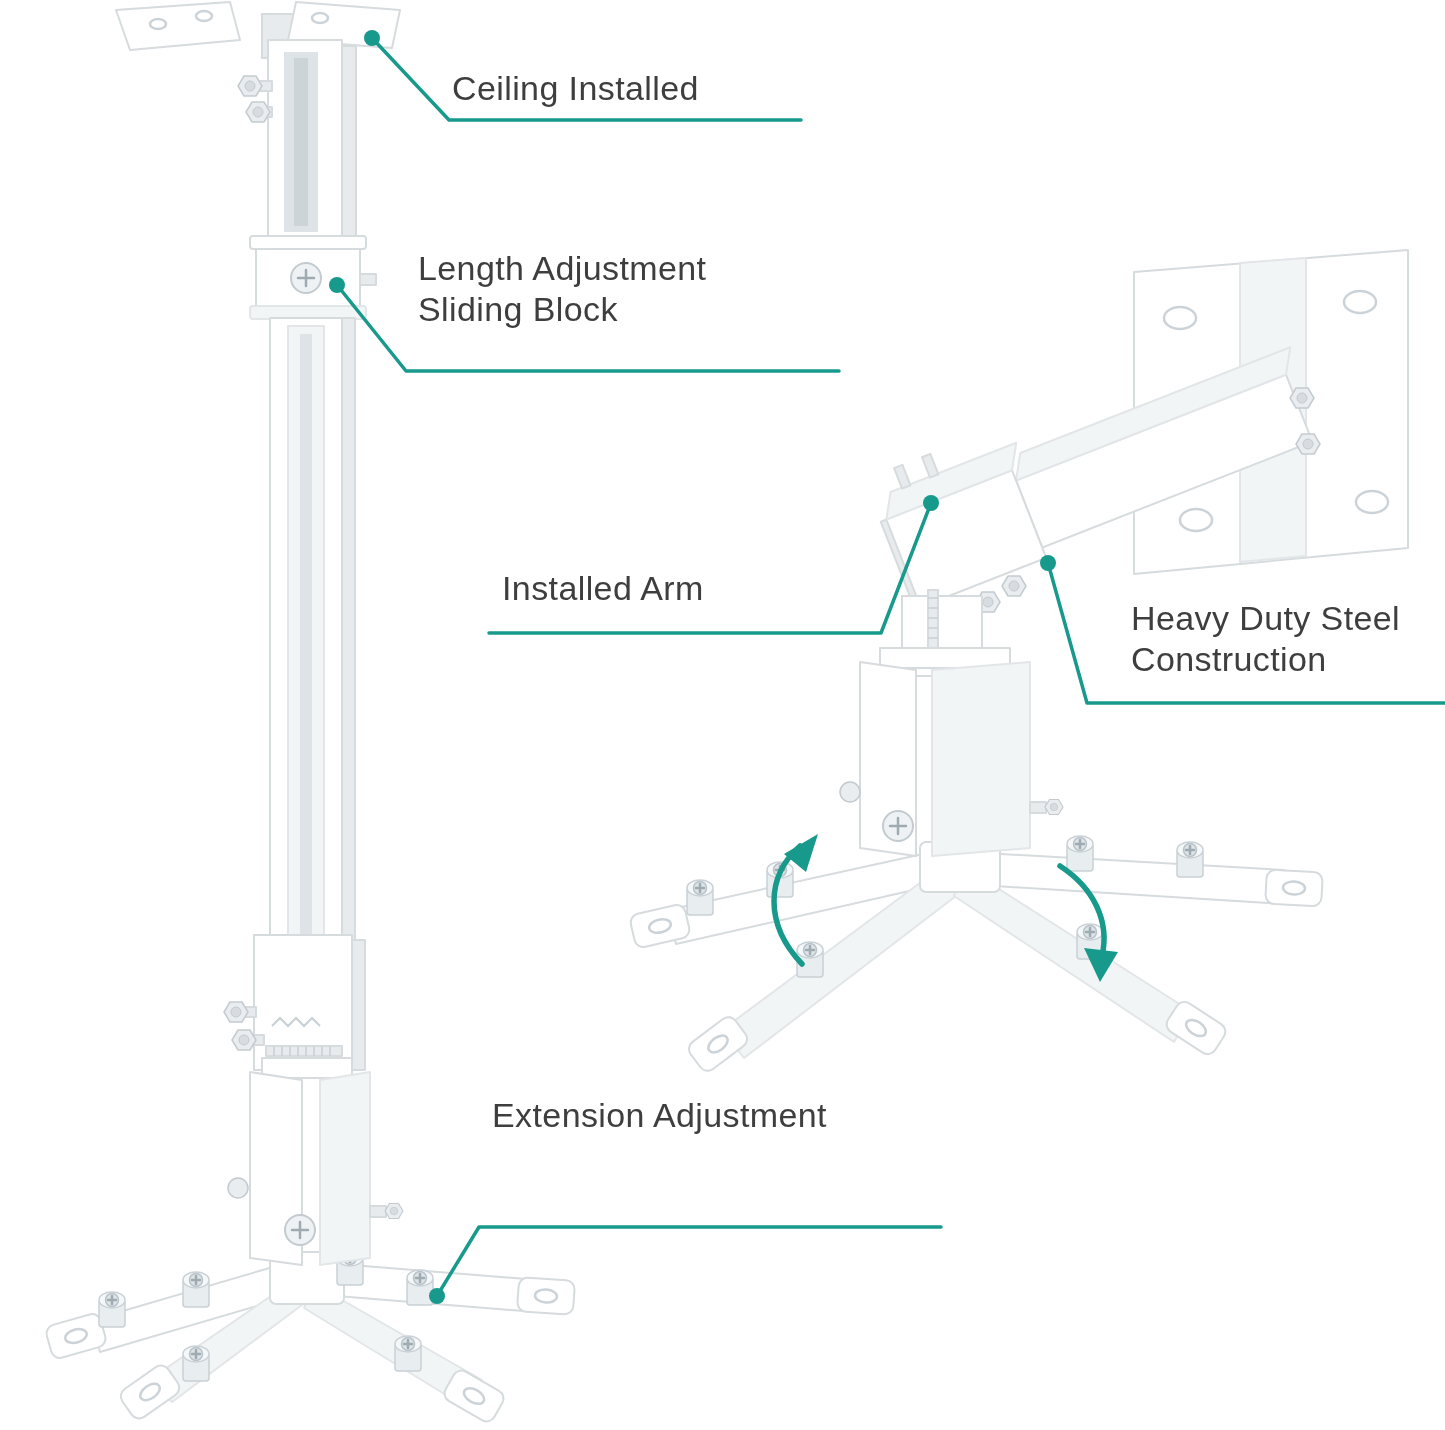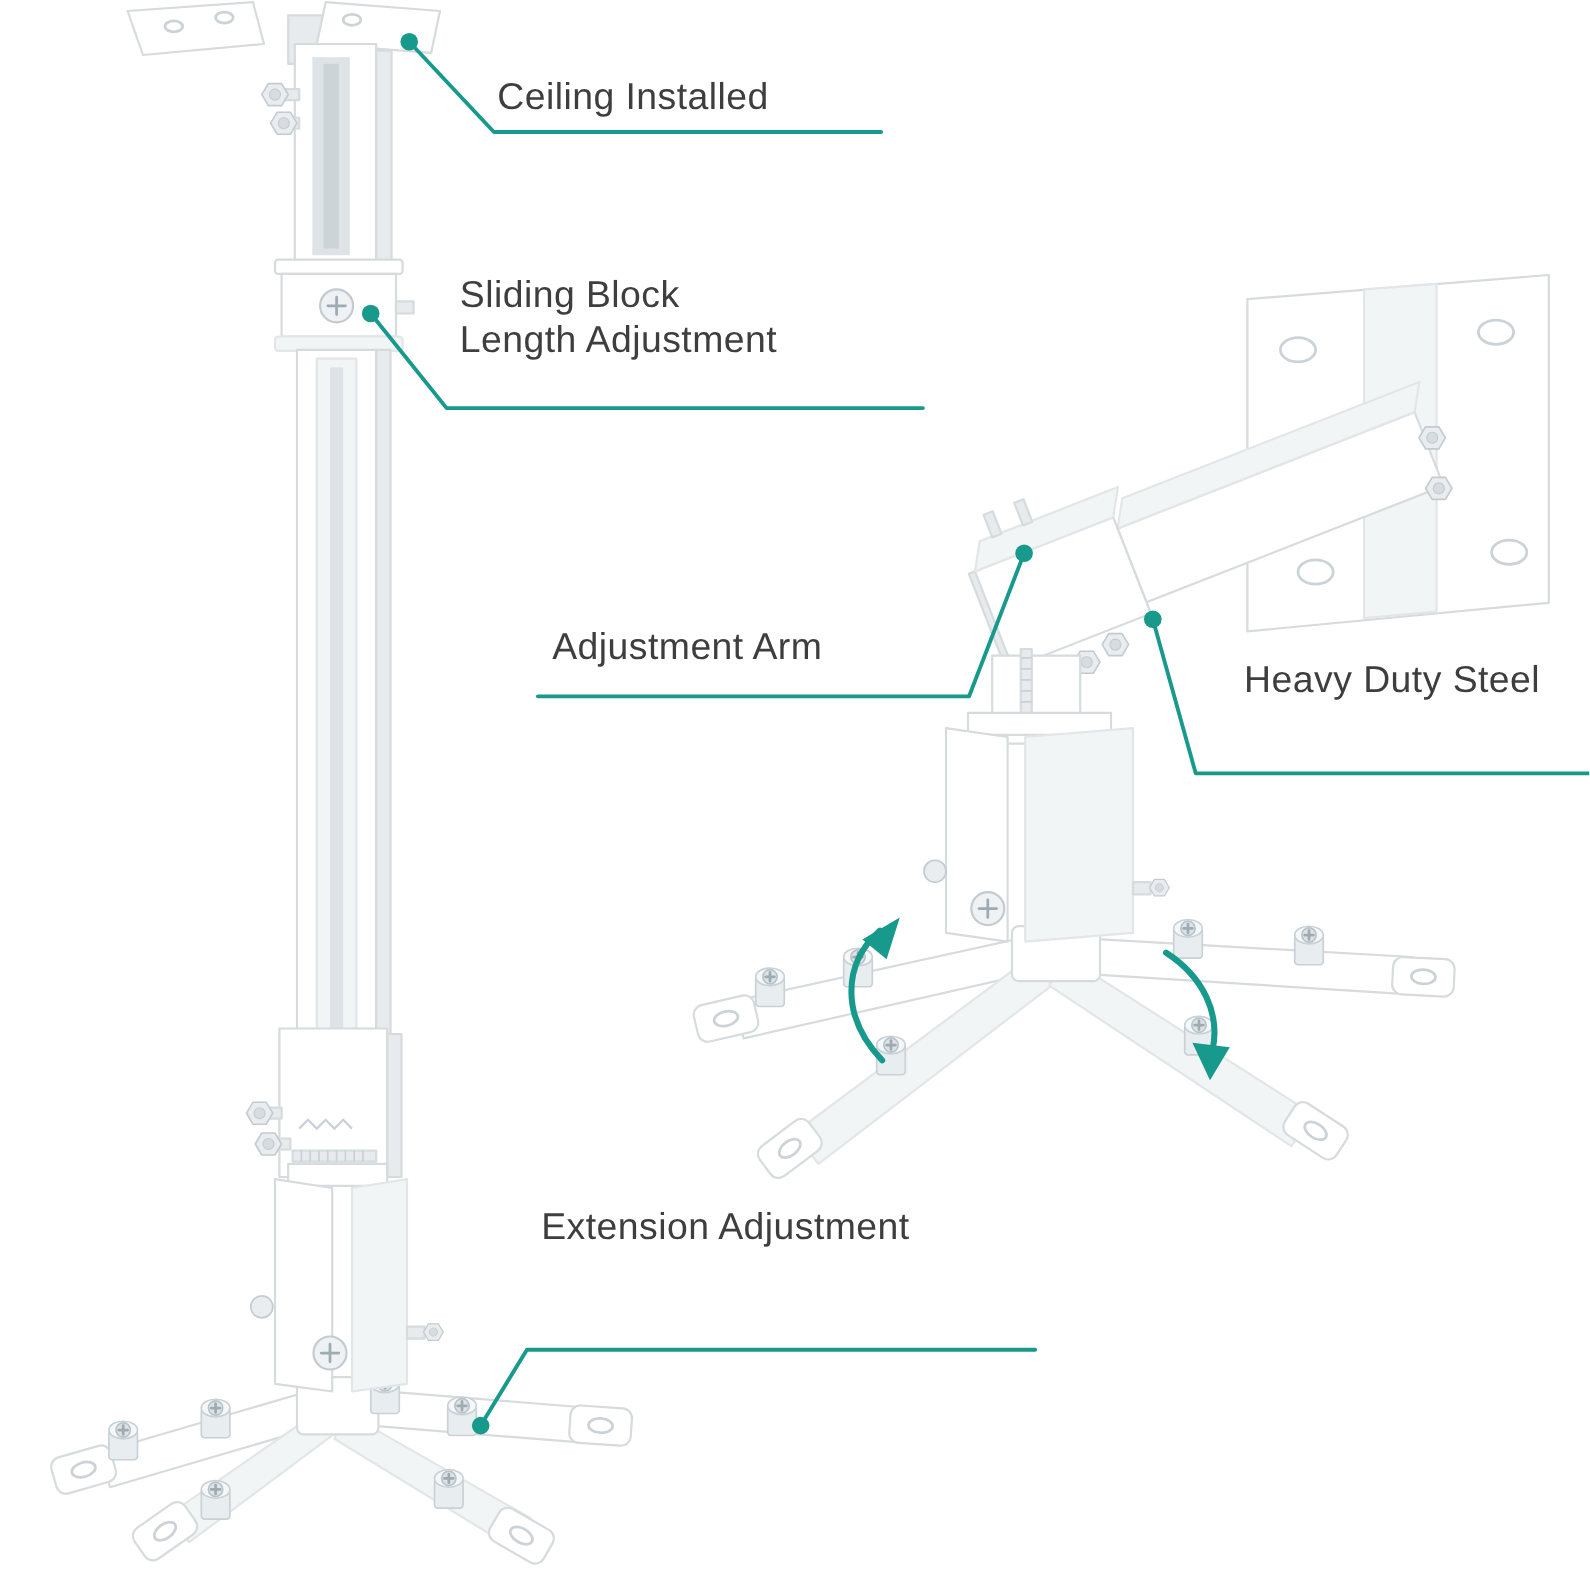--- a/index.html
+++ b/index.html
@@ -233,25 +233,26 @@
       <circle cx="1048" cy="563" r="8" class="teal-dot"></circle>
 
       <polyline points="941,1227 479,1227 437,1296" class="teal-line"></polyline>
       <circle cx="437" cy="1296" r="8" class="teal-dot"></circle>
     </g>
   </svg>
 
   <div class="label" style="left:452px;top:68px;">Ceiling Installed</div>
 
   <div class="label" style="left:418px;top:248px;">
+    <span>Length Adjustment</span>
     <span>Sliding Block</span>
-    <span>Length Adjustment</span>
   </div>
 
-  <div class="label" style="left:502px;top:568px;">Adjustment Arm</div>
+  <div class="label" style="left:502px;top:568px;">Installed Arm</div>
 
   <div class="label" style="left:1094px;top:598px;margin-left:37px;">
     <span>Heavy Duty Steel</span>
+    <span>Construction</span>
   </div>
 
   <div class="label" style="left:492px;top:1095px;">Extension Adjustment</div>
 
 </div>
 
 </body></html>

